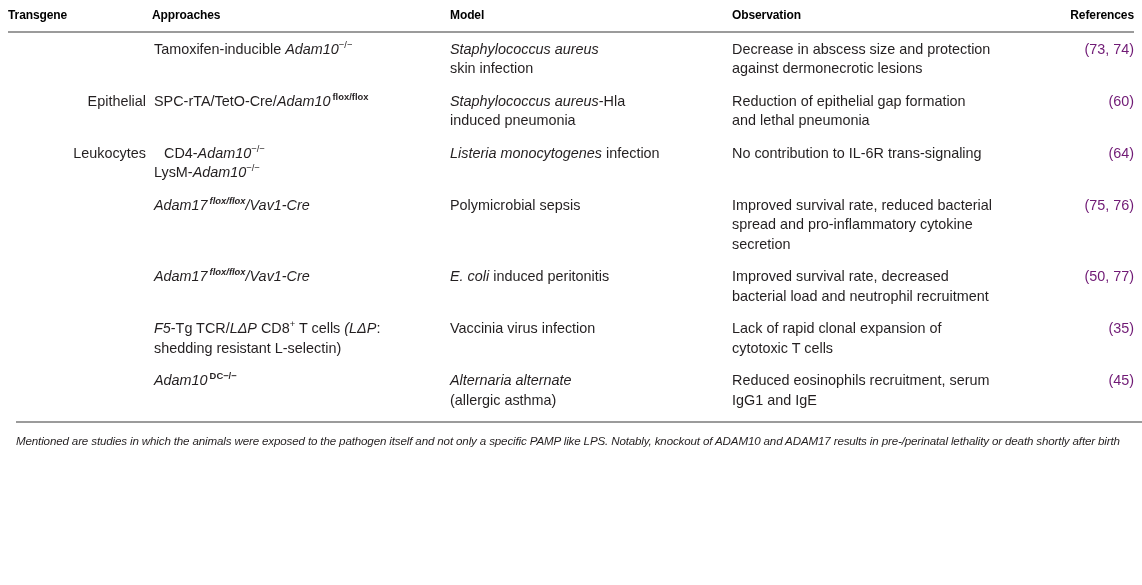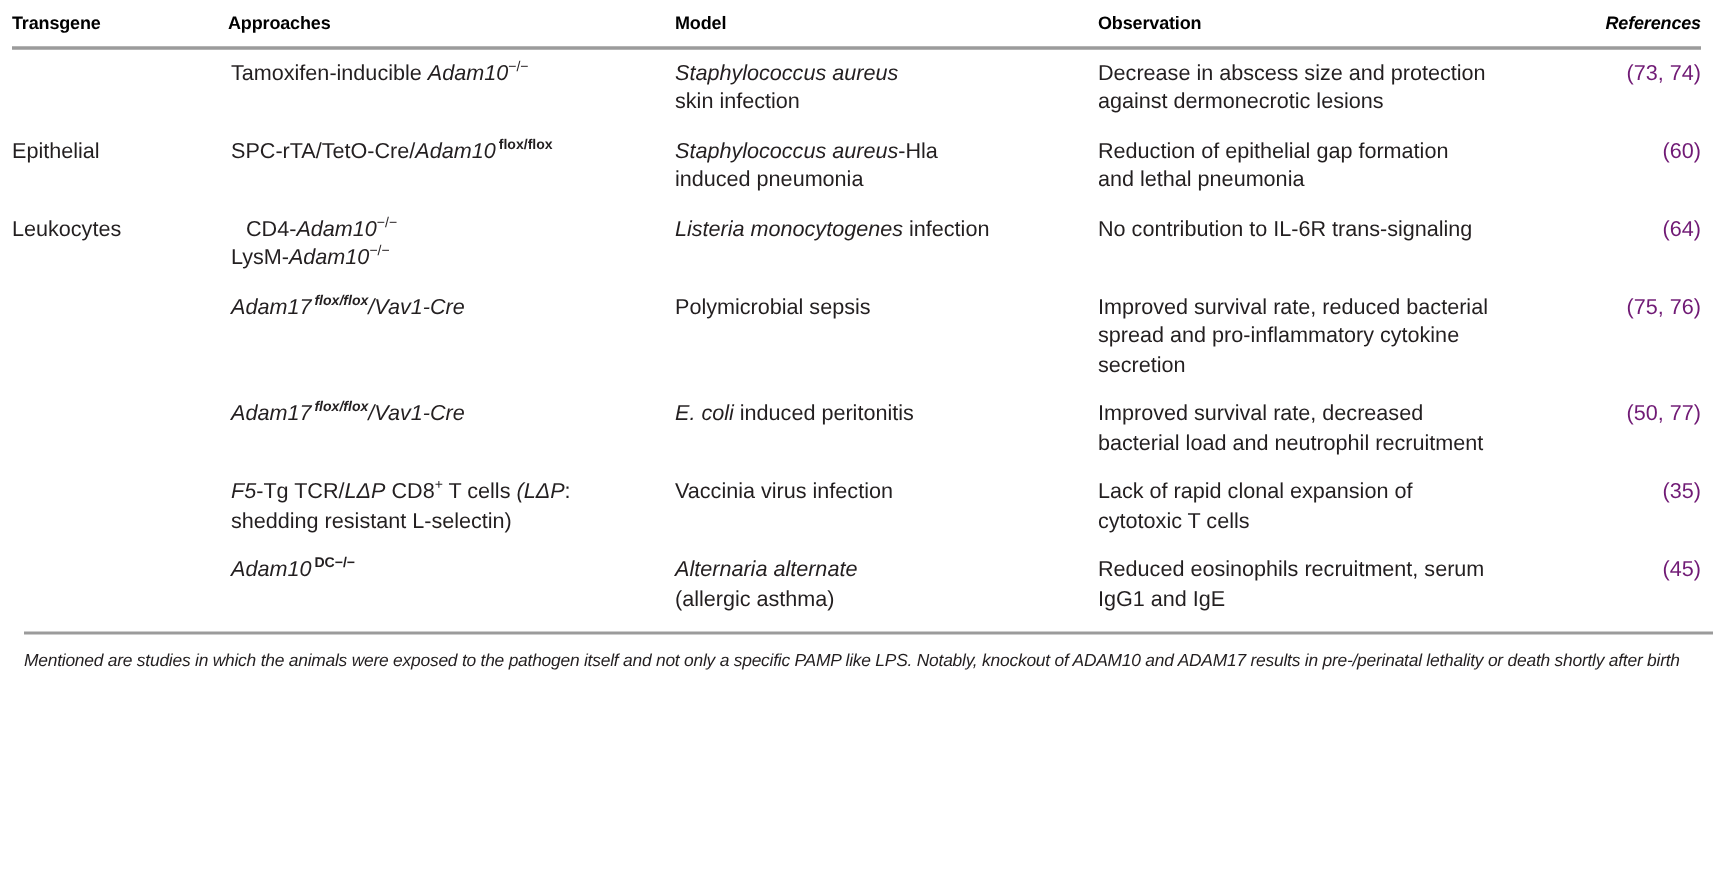--- a/index.html
+++ b/index.html
@@ -34,32 +34,32 @@
 
   thead th {
     font-size: 12px;
     font-weight: bold;
     color: #000000;
     text-align: left;
     padding: 2px 6px 9px 0;
     vertical-align: bottom;
     letter-spacing: -0.1px;
   }
-  thead th.refs-head { text-align: right; padding-right: 0; font-style: italic; }
+  thead th.refs-head { text-align: right; padding-right: 0; }
 
   thead tr { border-bottom: 2px solid #9b9b9b; }
 
   tbody tr td {
     font-size: 14.4px;
     line-height: 19.5px;
     vertical-align: top;
     padding: 6.5px 10px 6.5px 0;
     color: #231f20;
   }
-  tbody td.col-transgene { padding-right: 6px; }
+  tbody td.col-transgene { padding-right: 6px; text-align: right; }
   tbody td.col-refs {
     text-align: right;
     color: #701a75;
     padding-right: 0;
     white-space: nowrap;
   }
   tbody td.col-approach  { padding-left: 2px; }
 
   .indent { padding-left: 10px; display: inline-block; }
 

